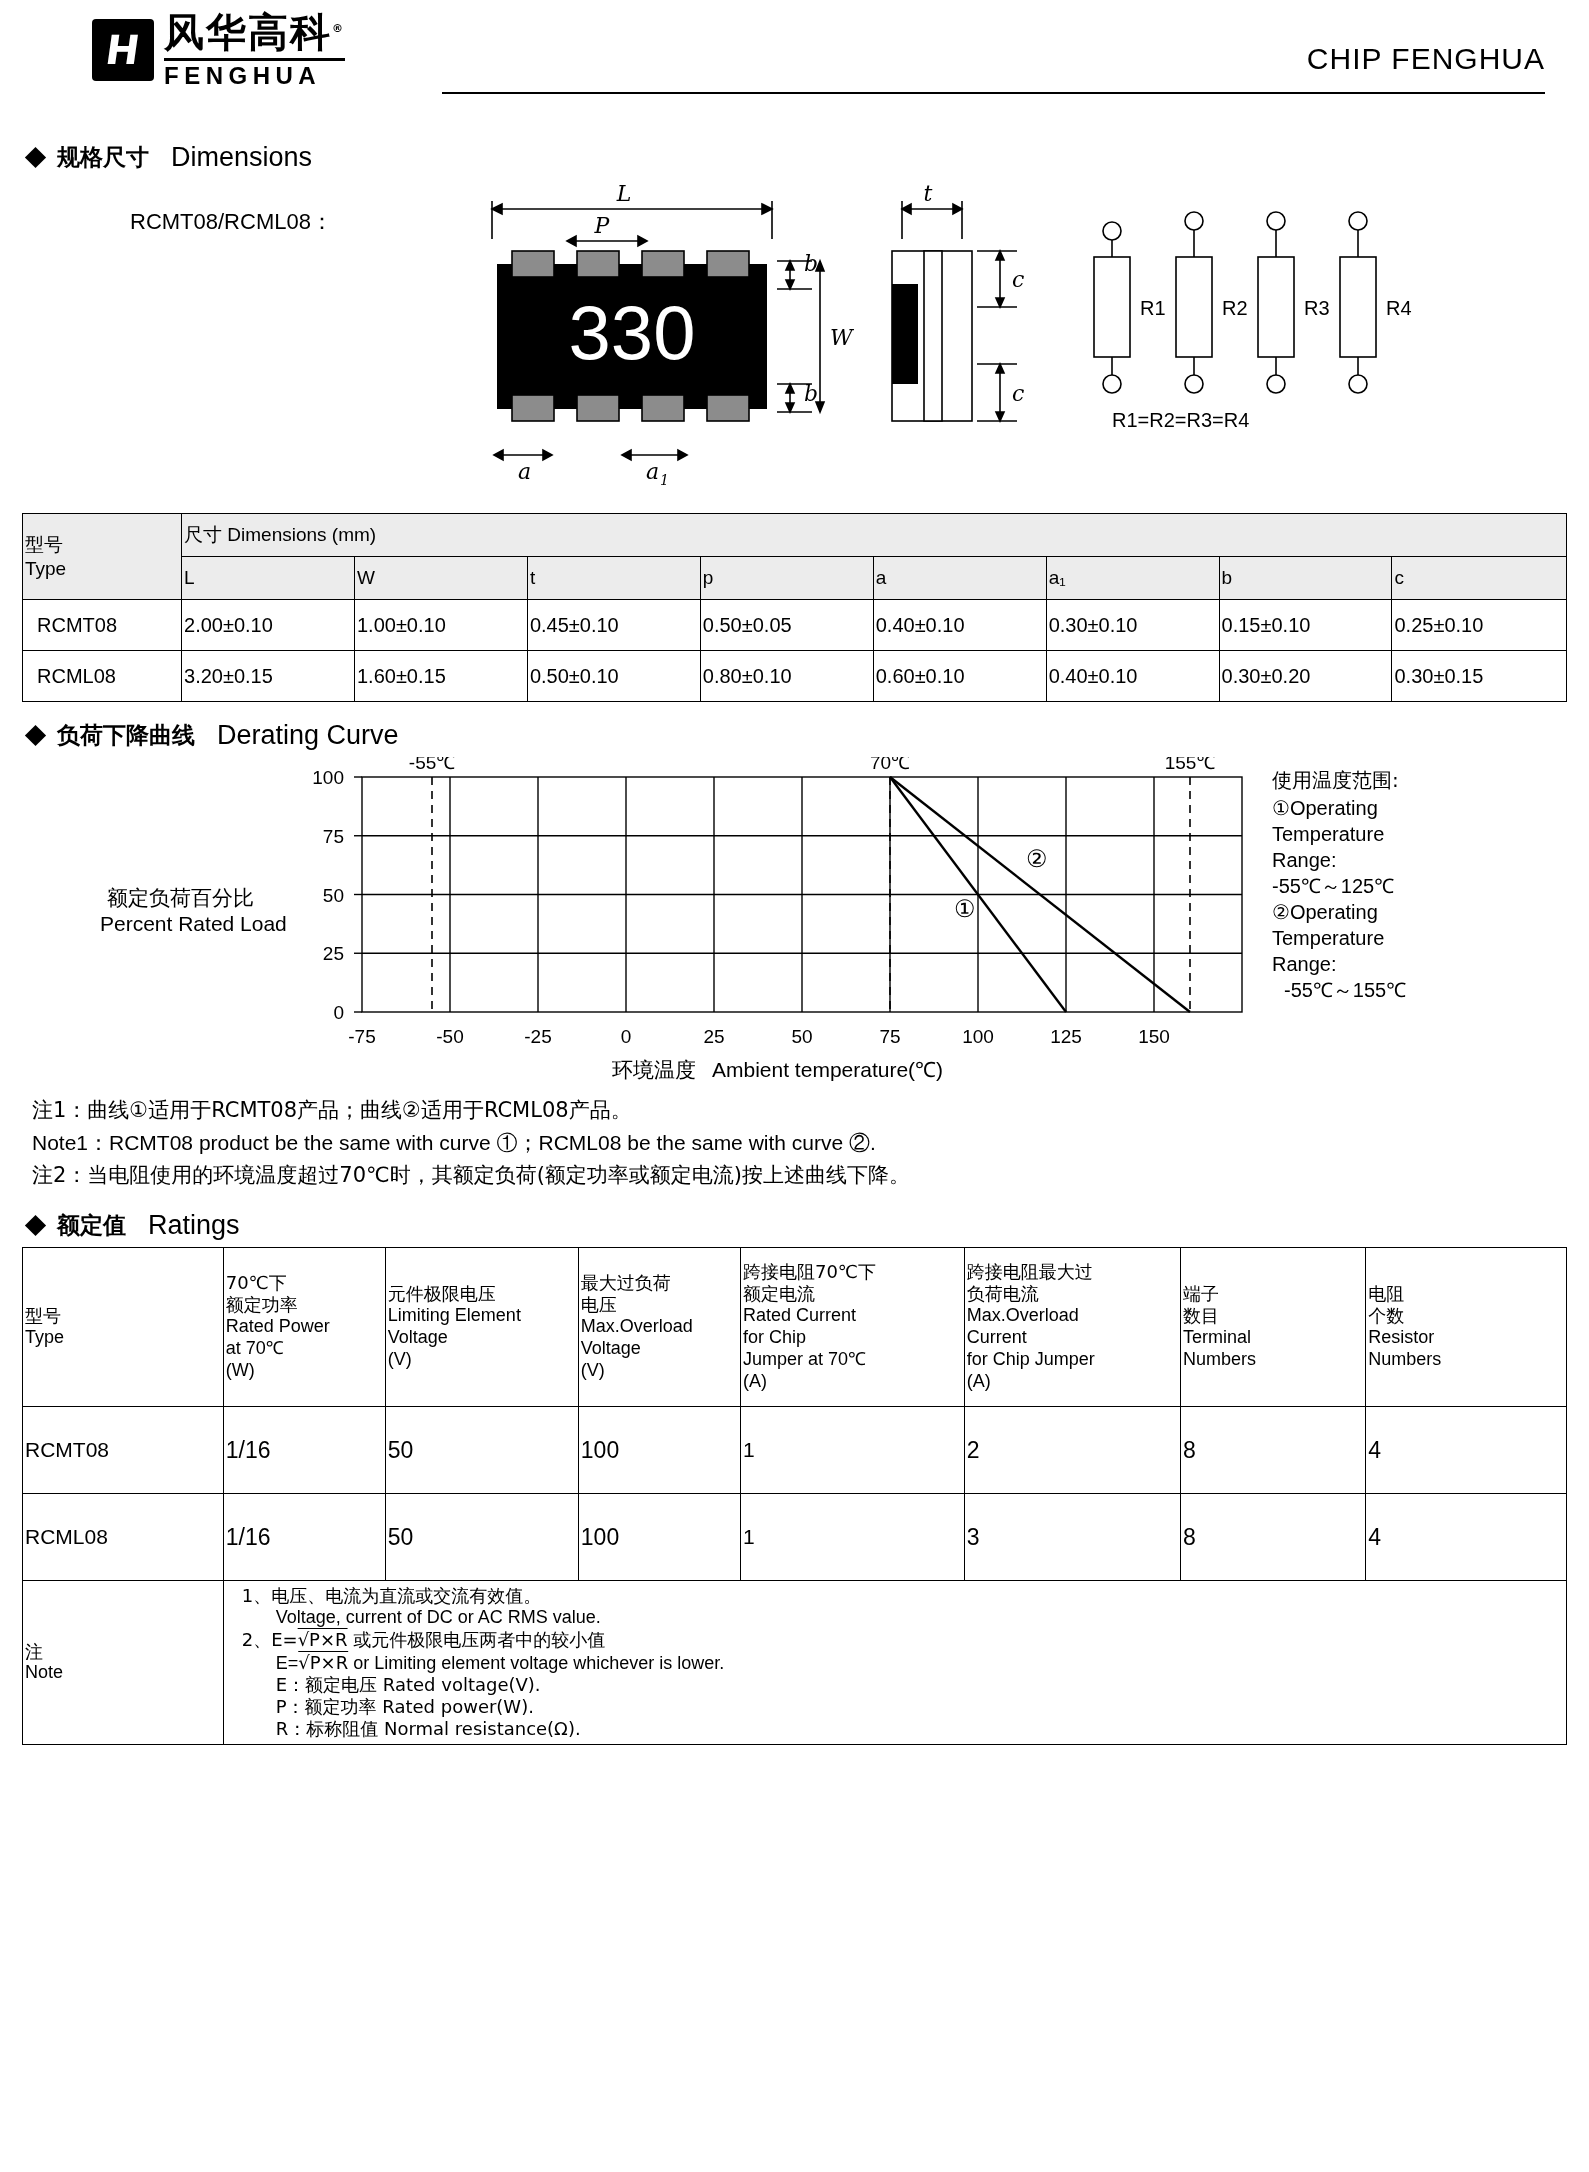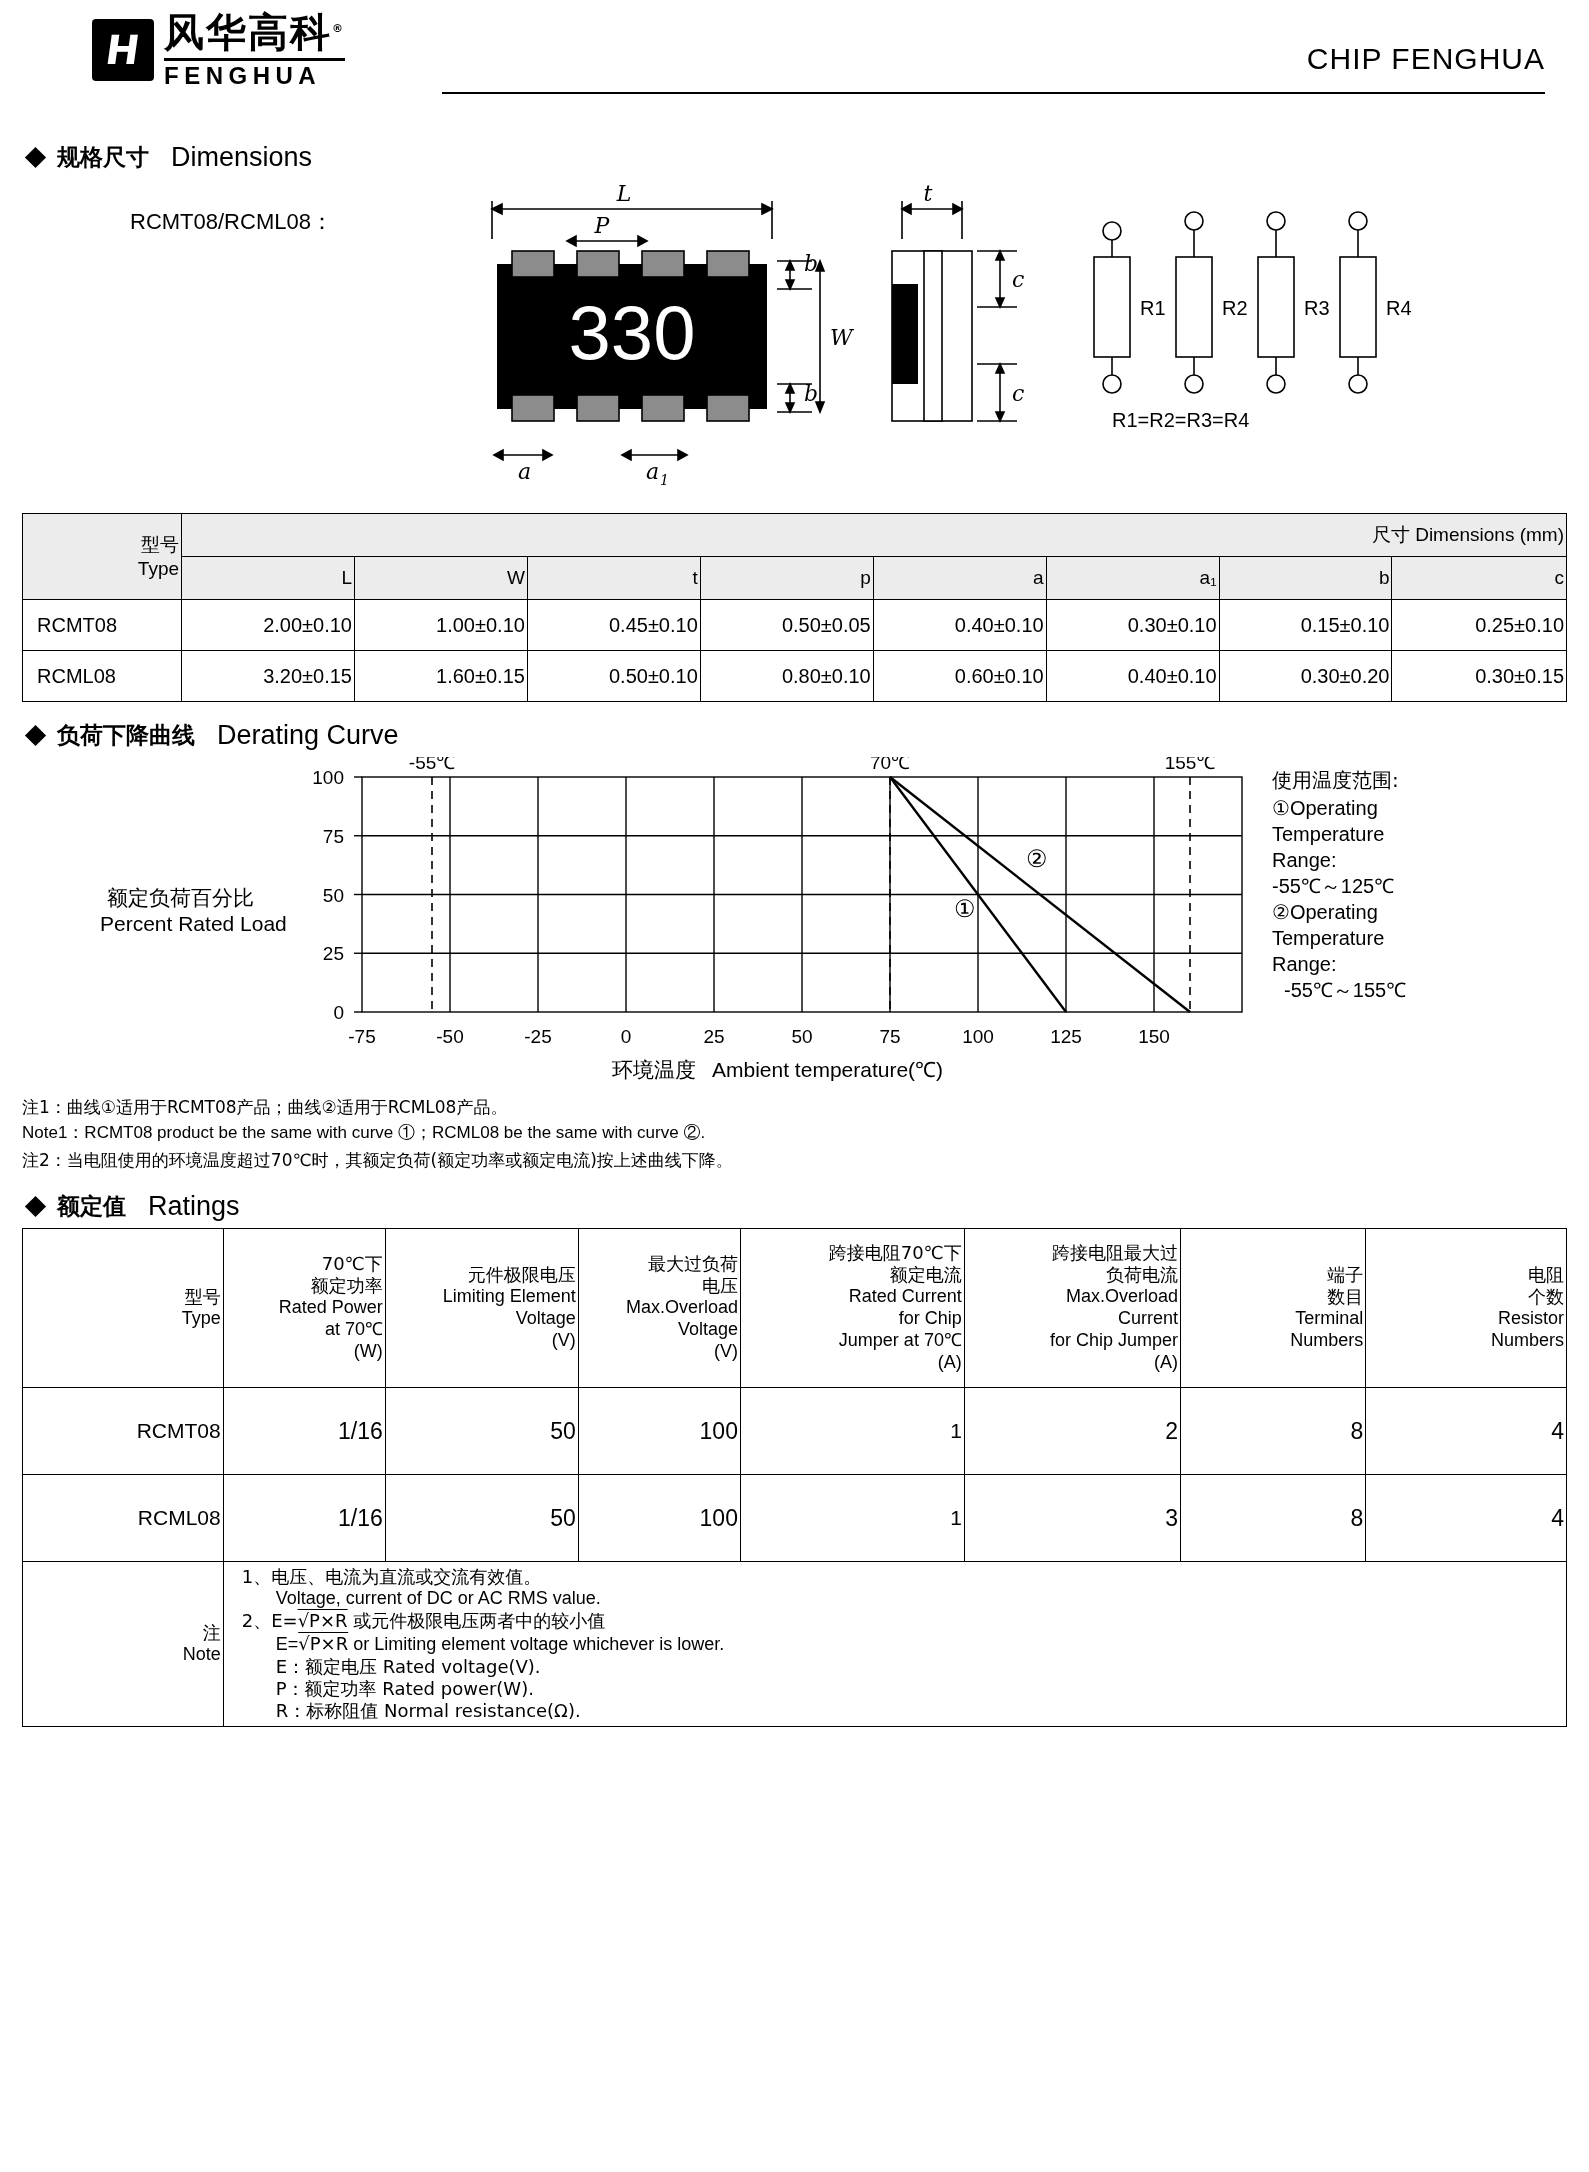--- a/index.html
+++ b/index.html
@@ -139,21 +139,21 @@
   }
 
   
   table {
     border-collapse: collapse;
     width: 100%;
     table-layout: fixed;
   }
   table td, table th {
     border: 1px solid #000;
-    text-align: right;
+    text-align: left;
     font-size: 19px;
     font-weight: normal;
     padding: 4px 2px;
   }
   .dim-table {
     margin-top: 4px;
   }
   .dim-table thead td {
     background: #ececec;
     height: 34px;
@@ -178,22 +178,23 @@
   .curve-holder {
     position: absolute;
     left: 0;
     top: 0;
     width: 1545px;
     height: 335px;
     text-align: right;
   }
   .notes {
     margin-top: 2px;
-    font-size: 17px;
+    font-size: 21px;
     line-height: 1.55;
+    margin-left: 10px;
   }
   .notes .cn { font-family: "DejaVu Sans", sans-serif; }
 
   
   .ratings-table {
     margin-top: 4px;
   }
   .ratings-table td {
     font-size: 18px;
     line-height: 1.22;

